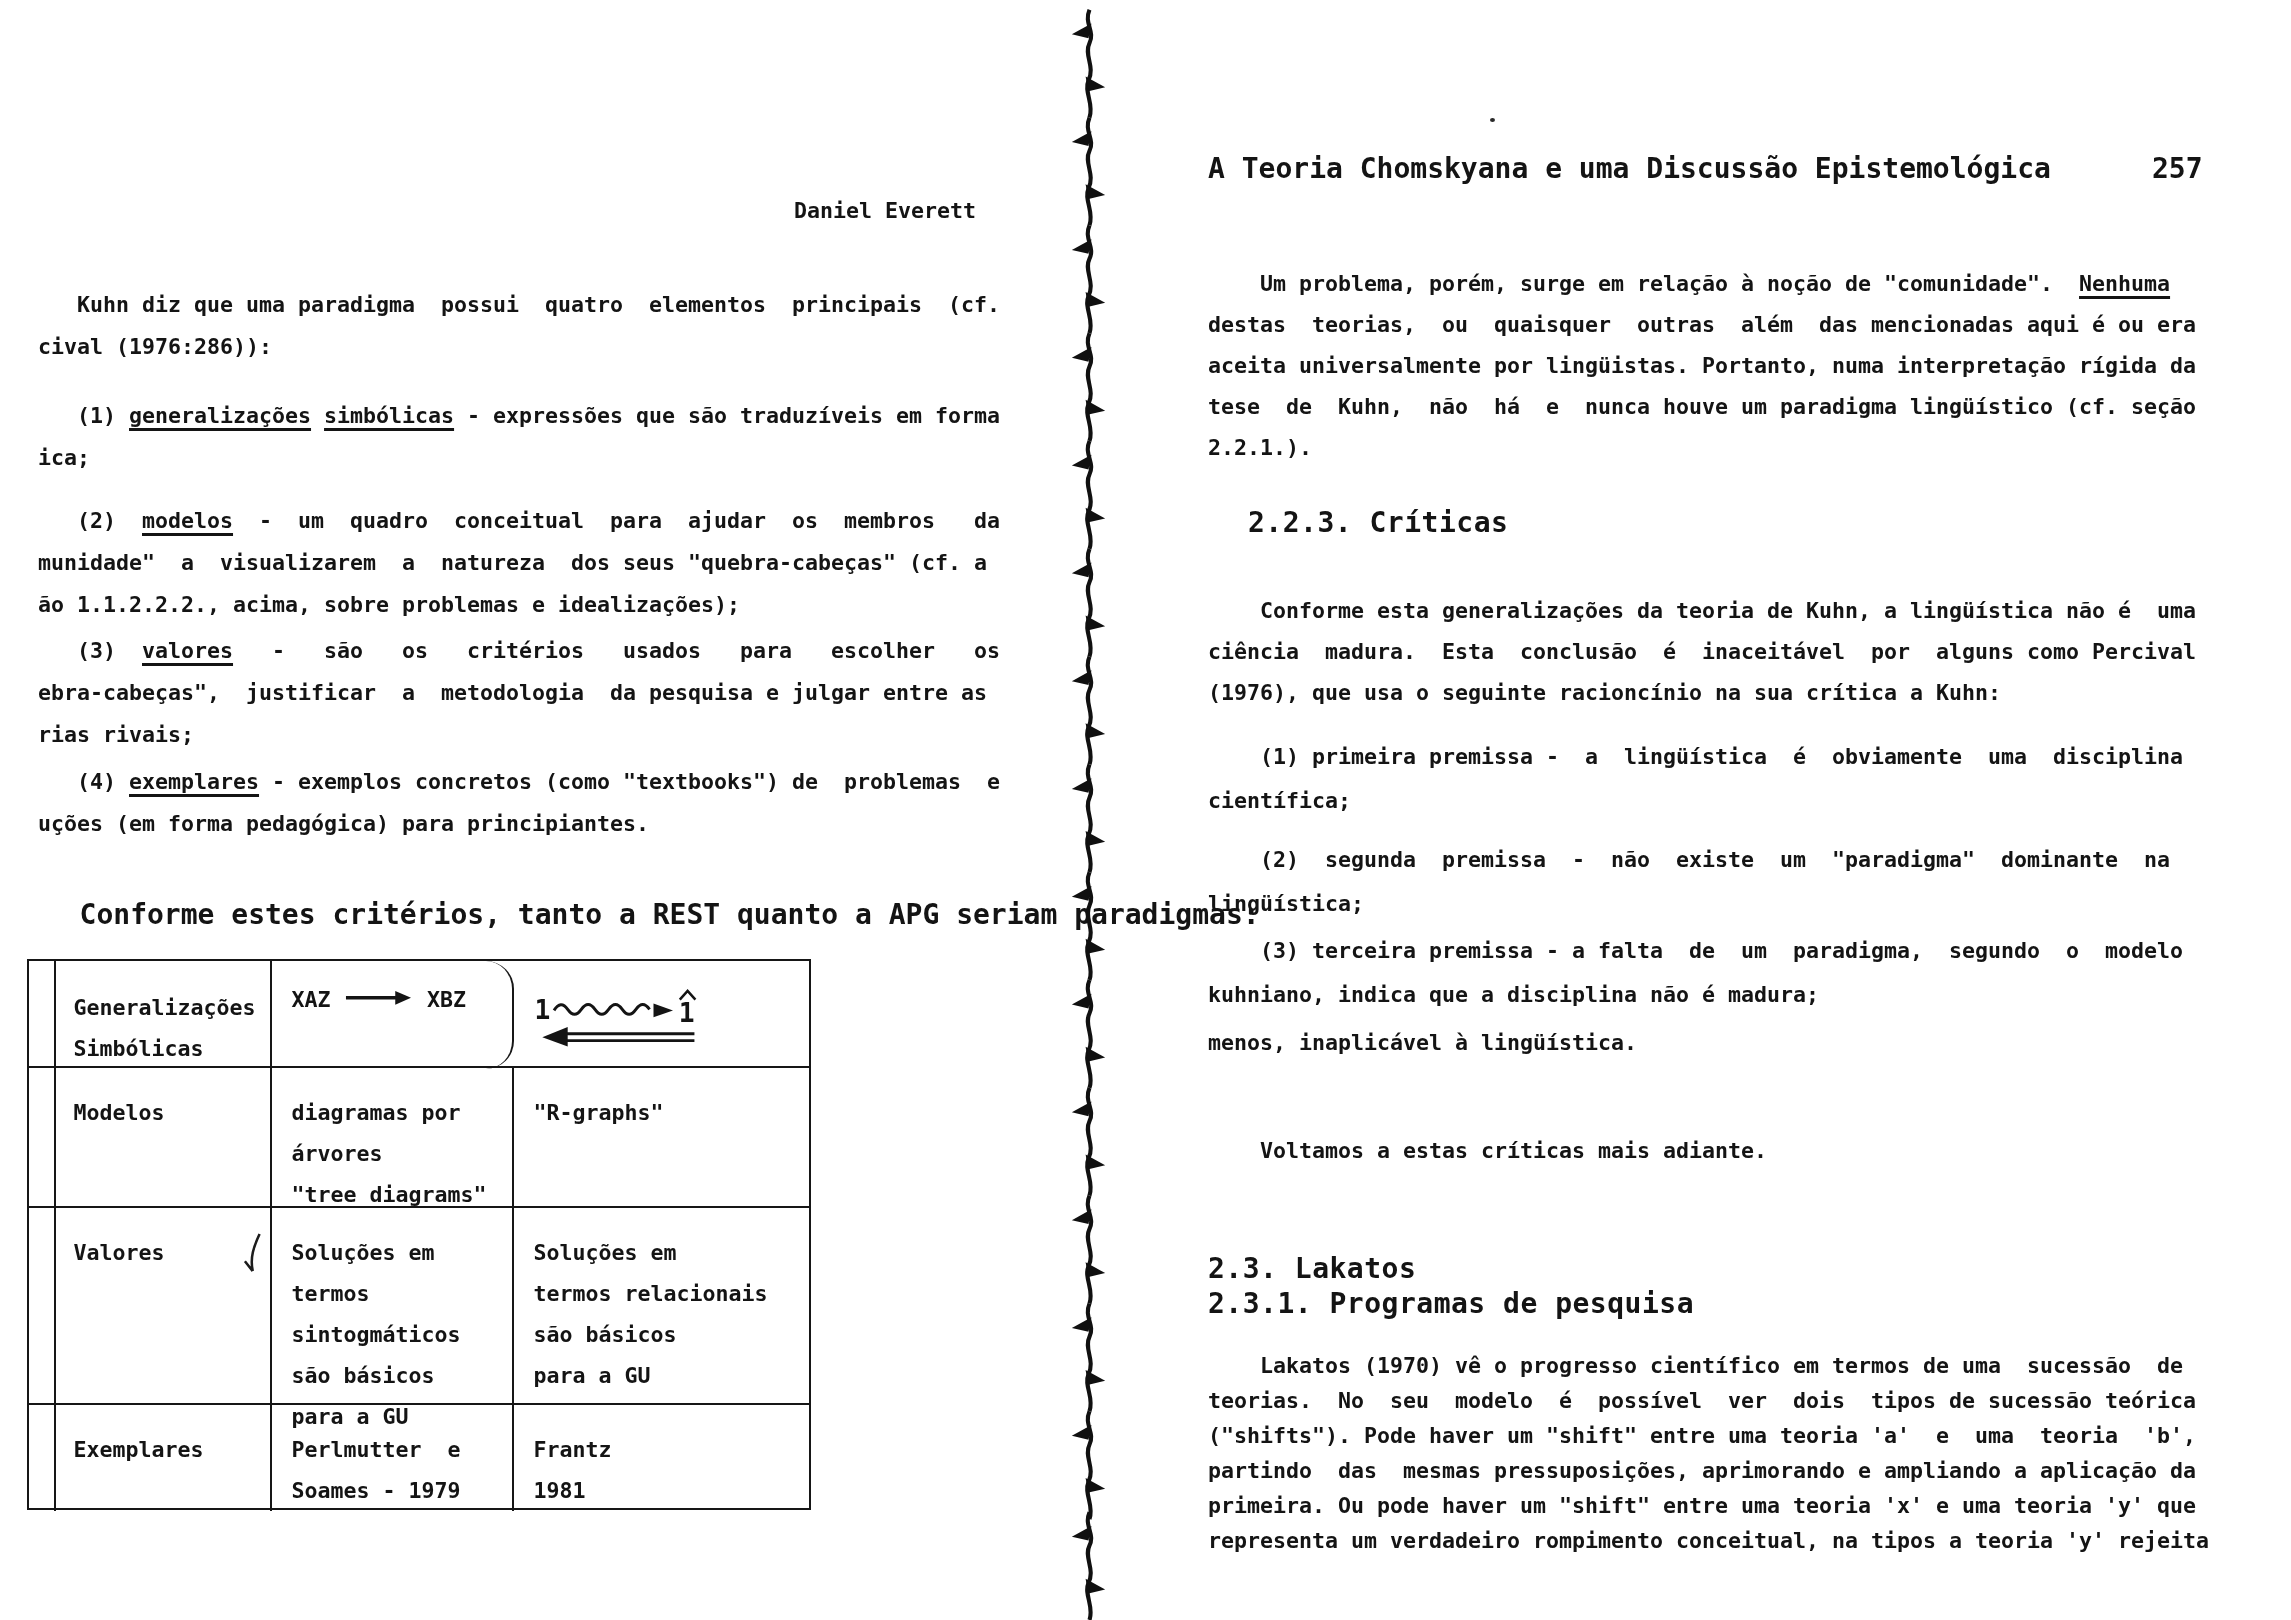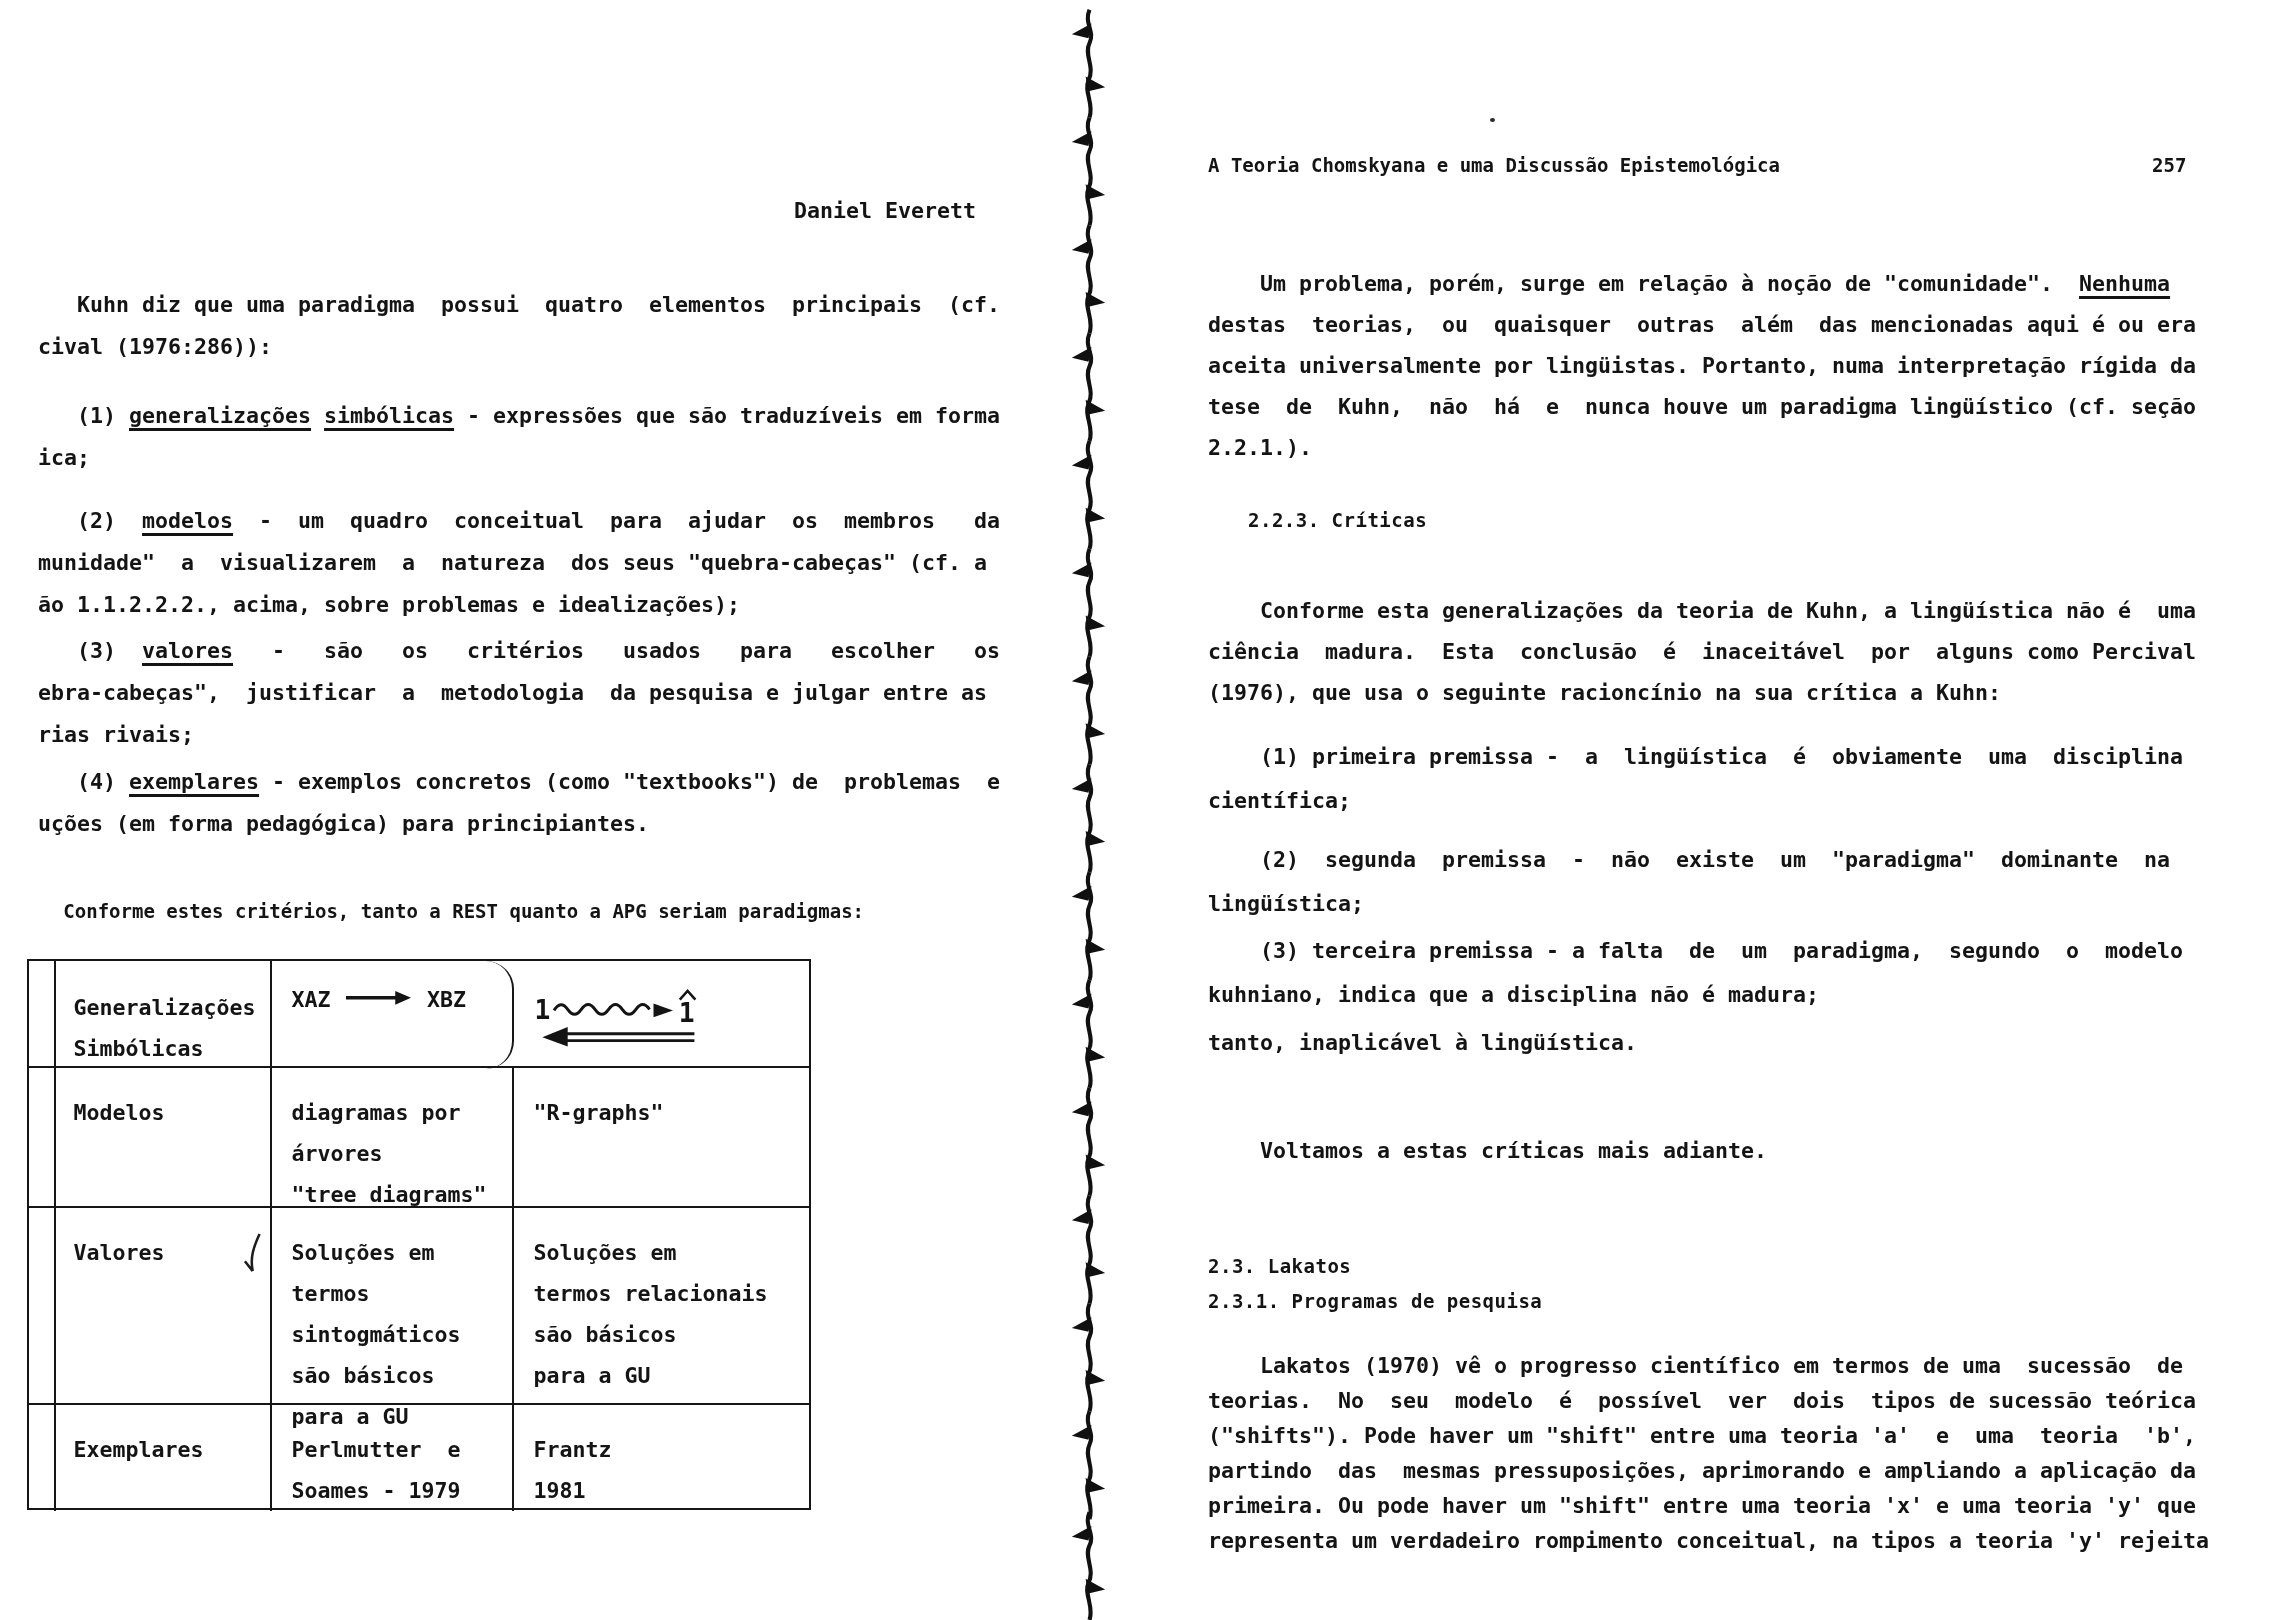--- a/index.html
+++ b/index.html
@@ -8,21 +8,21 @@
     background:#ffffff;color:#141414;
     font-family:"DejaVu Sans Mono","Liberation Mono",monospace;
     font-weight:700;
   }
   .blk{position:absolute;font-size:21.6px;}
   .blk .line{white-space:pre;}
   .lh43 .line{line-height:42px;height:42px;margin-left:9px;}
   .lh42 .line{line-height:41px;height:41px;}
   .lh45 .line{line-height:44px;height:44px;}
   .lh36 .line{line-height:35px;height:35px;}
-  .oneline{white-space:pre;font-size:19px;}
+  .oneline{white-space:pre;font-size:28px;}
   .u{text-decoration:underline;text-decoration-thickness:2.5px;text-underline-offset:4.9px;}
   .heading{font-size:22.5px;letter-spacing:0.5px;}
   
   .tbl{position:absolute;left:26.5px;top:959px;width:784px;border:2.9px solid #161616;box-sizing:border-box;}
   .trow{display:grid;grid-template-columns:25.5px 218px 242px 1fr;border-bottom:2.9px solid #161616;}
   .trow:last-child{border-bottom:none;}
   .cell{border-right:2.9px solid #161616;padding:23.5px 5.9px 0 19.6px;font-size:21.6px;}
   .cell:last-child{border-right:none;}
   .cell .line{white-space:pre;line-height:41px;height:41px;}
   .r1{height:105px;} .r2{height:138px;} .r3{height:195px;} .r4{height:103px;}
@@ -223,21 +223,21 @@
     <div class="line">    (2)  segunda  premissa  -  não  existe  um  "paradigma"  dominante  na</div>
     <div class="line">lingüística;</div>
   </div>
 
 <div class="blk lh45" style="left:1208px;top:929px;">
     <div class="line">    (3) terceira premissa - a falta  de  um  paradigma,  segundo  o  modelo</div>
     <div class="line">kuhniano, indica que a disciplina não é madura;</div>
   </div>
 
 <div class="blk lh45" style="left:1208px;top:1021px;">
-    <div class="line">tanto, inaplicável à lingüística.</div>
+    <div class="line">menos, inaplicável à lingüística.</div>
   </div>
 
 <div class="blk lh45" style="left:1208px;top:1129px;">
     <div class="line">    Voltamos a estas críticas mais adiante.</div>
   </div>
 
 <div class="blk heading" style="left:1208px;top:1252px;">
   <span class="oneline">2.3. Lakatos</span>
 </div>
 <div class="blk heading" style="left:1208px;top:1287px;">

